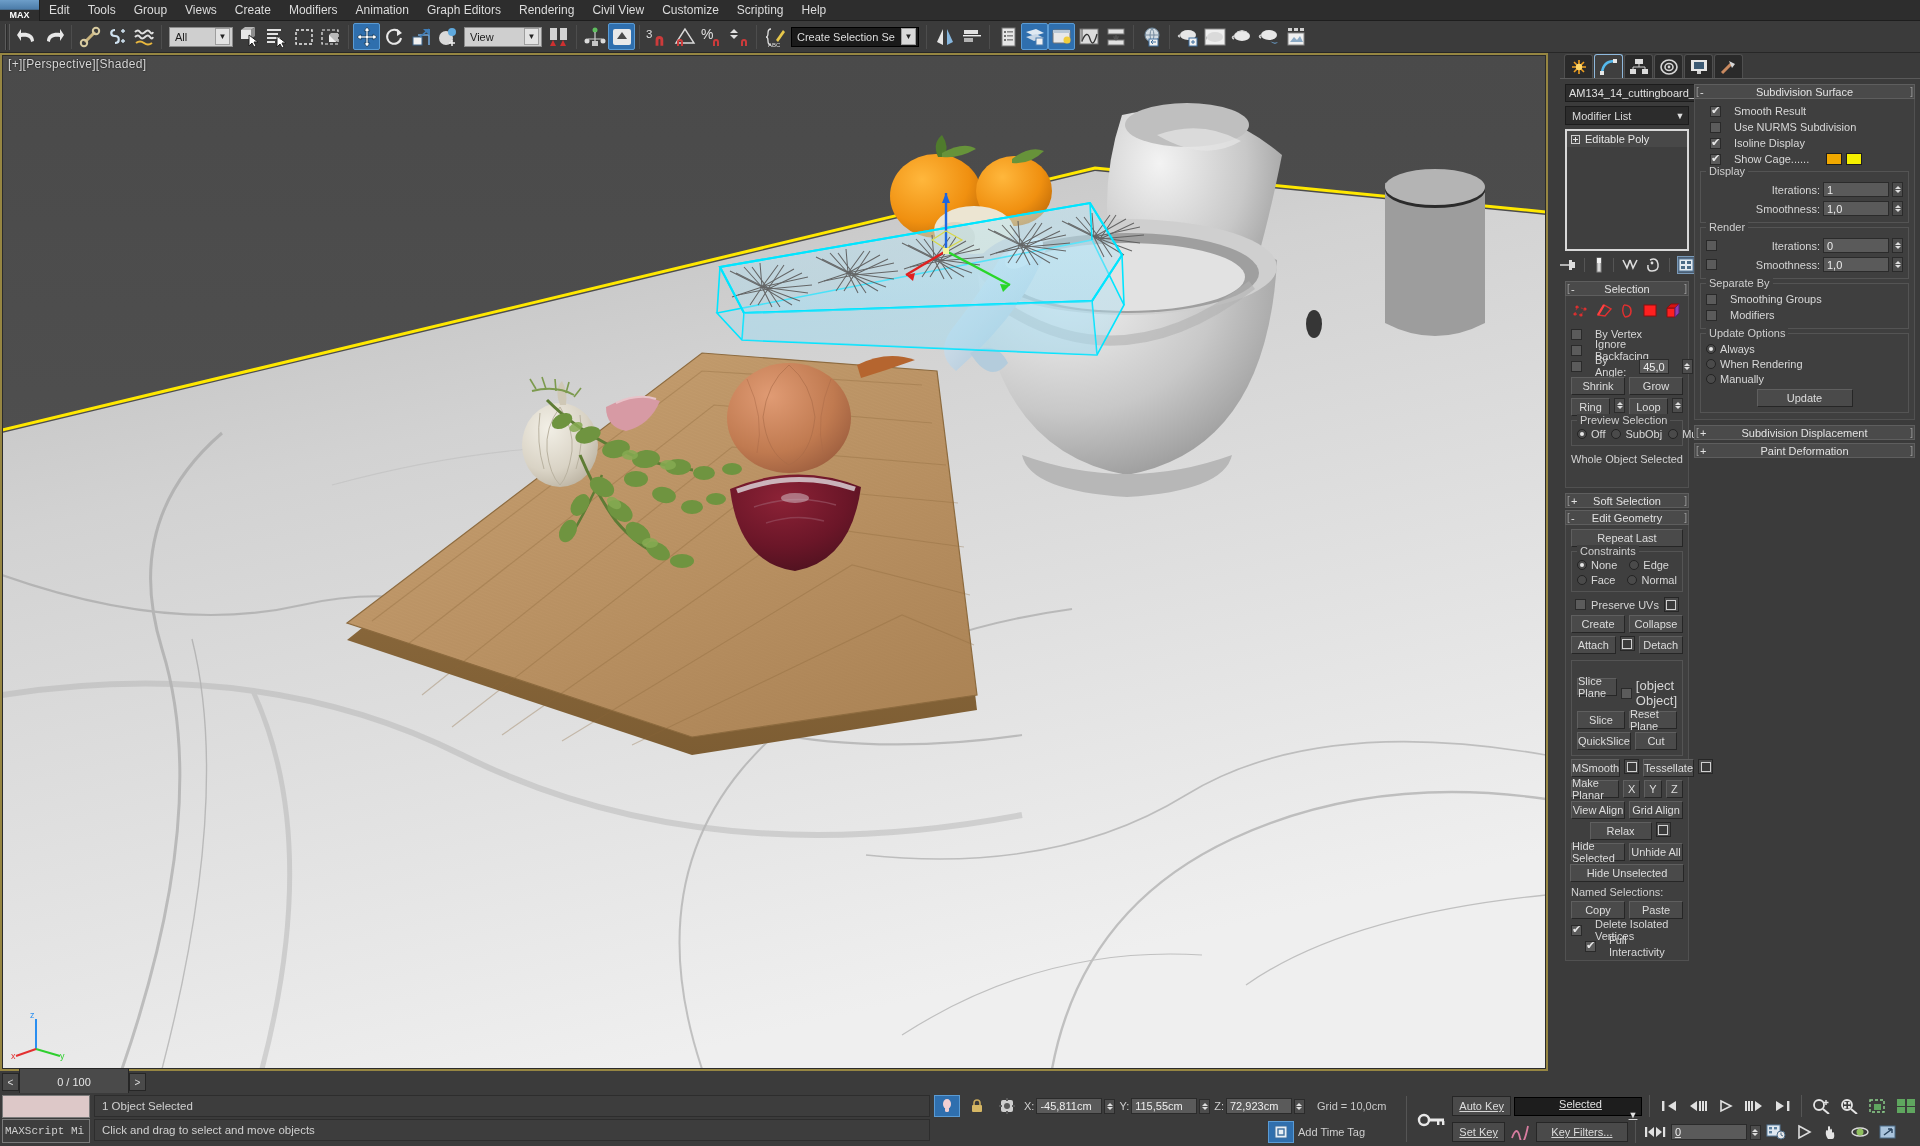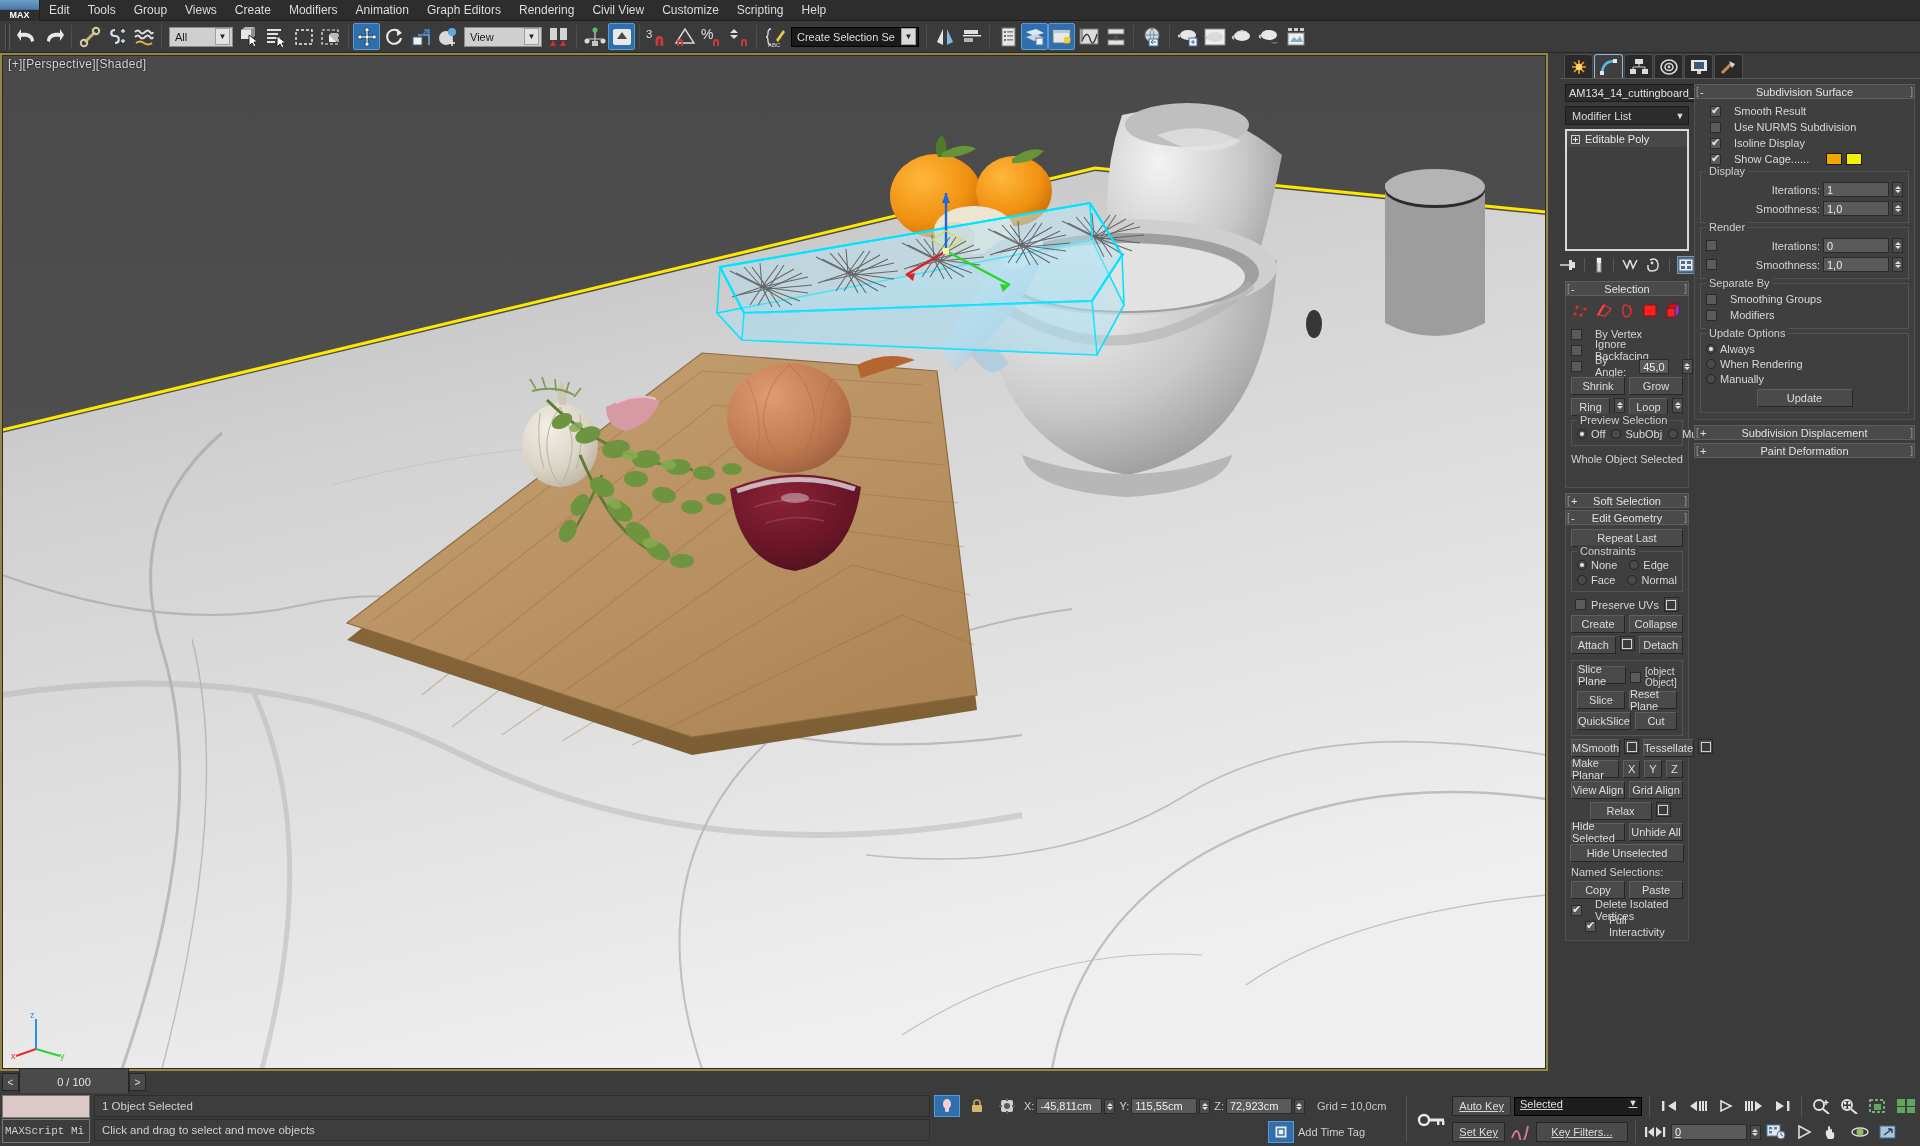--- a/index.html
+++ b/index.html
@@ -294,21 +294,21 @@
   .keybox.on { background:#2f6fae; border:1px solid #5a9bd4; }
 
   .anim-col { display:flex; flex-direction:column; padding-right:2px;text-decoration:underline;}
   .anim-row { height:26px; display:flex; align-items:center; gap:3px; }
   .akbtn {
     height:20px; padding:0 6px; background:#4a4a4a; border:1px solid #262626;
     font-size:11px; color:#ddd; display:flex; align-items:center;
   }
   .akcombo {
     width:128px; height:19px; background:#1d1d1d; border:1px solid #000;
-    display:flex; align-items:flex-start; padding-left:5px; font-size:11px; color:#e0e0e0;
+    display:flex; align-items:center; padding-left:5px; font-size:11px; color:#e0e0e0;flex-direction:column;
   }
   .akcombo .carr3 { margin-left:auto; width:16px; text-align:center; font-size:9px; }
   .navbtn { width:25px;height:23px; display:flex;align-items:center;justify-content:center;}
   .trackfield {
     width:76px;height:16px;background:#5a5a5a;border:1px solid #2b2b2b;
     color:#eee;font-size:11px;padding:0 3px;line-height:15px;
   }
   .vsep2 { width:1px;height:22px;background:#2b2b2b;border-right:1px solid #555;margin:0 4px;}
   .sbsep { width:1px; height:46px; background:#2b2b2b; border-right:1px solid #555; margin:3px 5px;}
 </style>
@@ -1162,25 +1162,25 @@
               <div class="btn">Create</div>
               <div class="btn">Collapse</div>
             </div>
             <div class="btnrow">
               <div class="btn">Attach</div>
               <span class="sqbtn"></span>
               <div class="btn">Detach</div>
             </div>
 
             <div class="grpbox" style="padding-top:5px;margin-top:6px;">
-              <div class="btnrow" style="margin-top:0;">
+              <div class="btnrow" style="margin-top:12px;">
                 <div class="btn">Slice Plane</div>
                 <div style="display:flex;align-items:center;gap:4px;flex:1;">
                   <span class="box"></span>
-                  <span style="font-size:10px;">[object Object]</span>
+                  <span style="font-size:13px;">[object Object]</span>
                 </div>
               </div>
               <div class="btnrow">
                 <div class="btn">Slice</div>
                 <div class="btn">Reset Plane</div>
               </div>
               <div class="btnrow">
                 <div class="btn">QuickSlice</div>
                 <div class="btn">Cut</div>
               </div>

